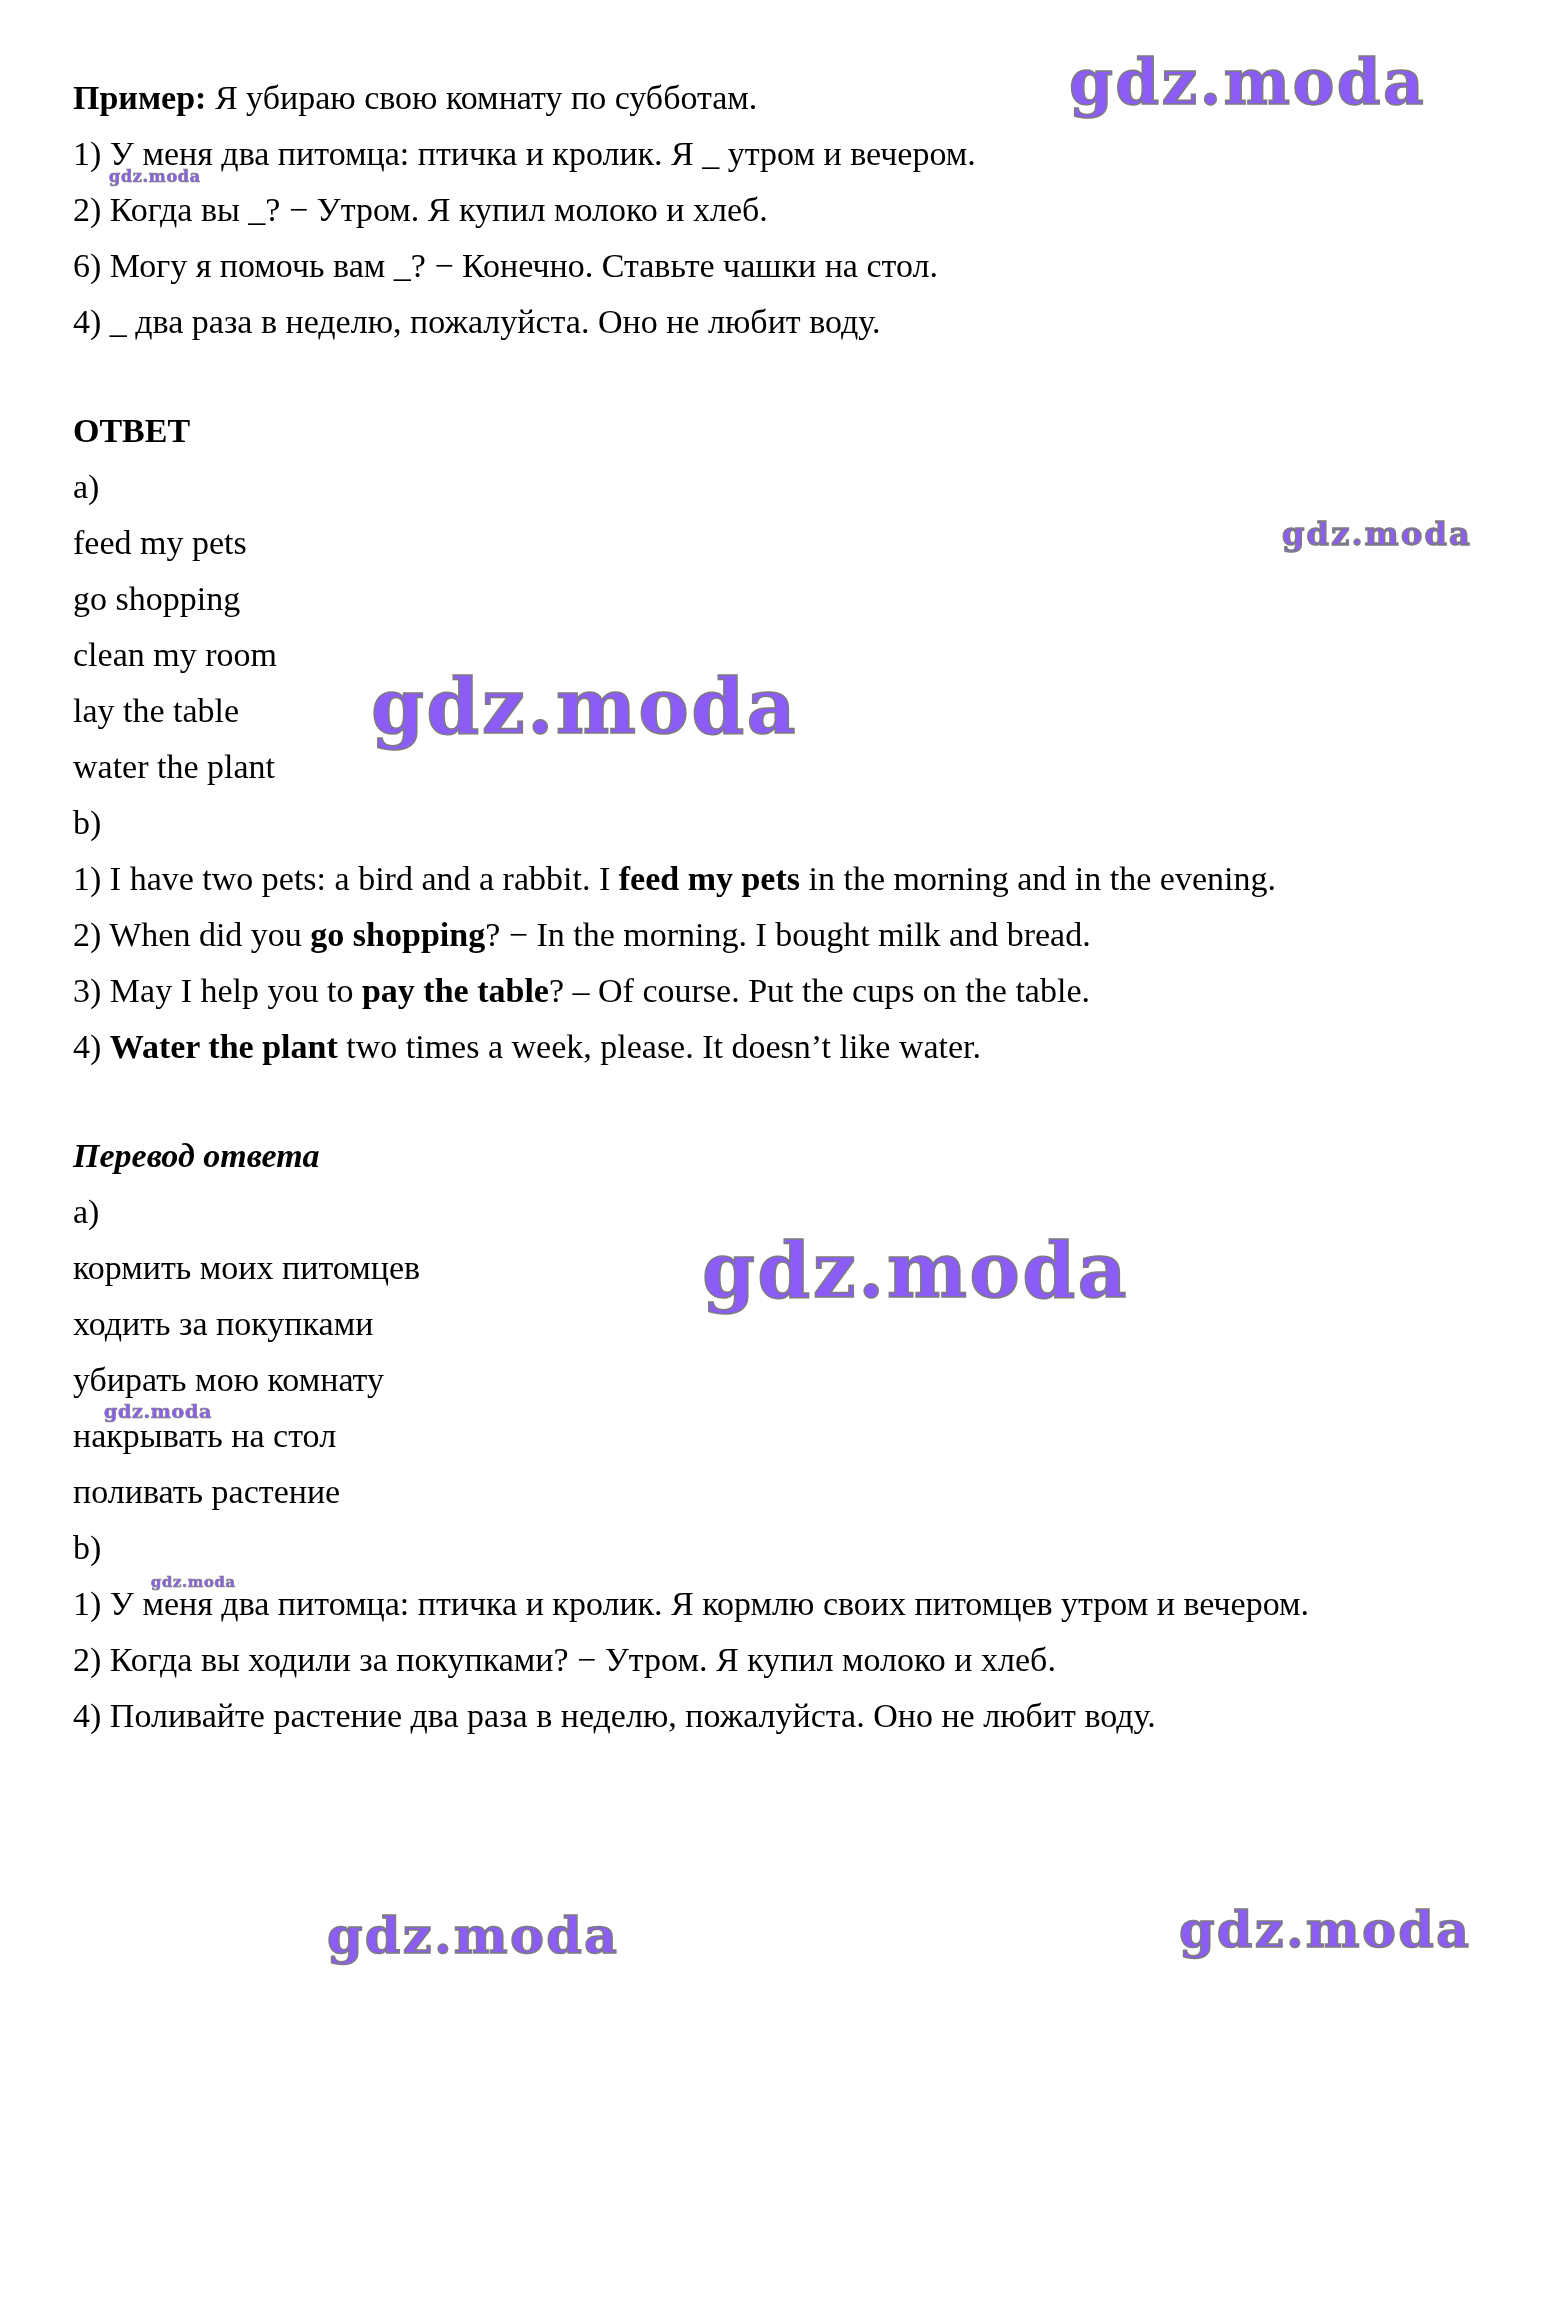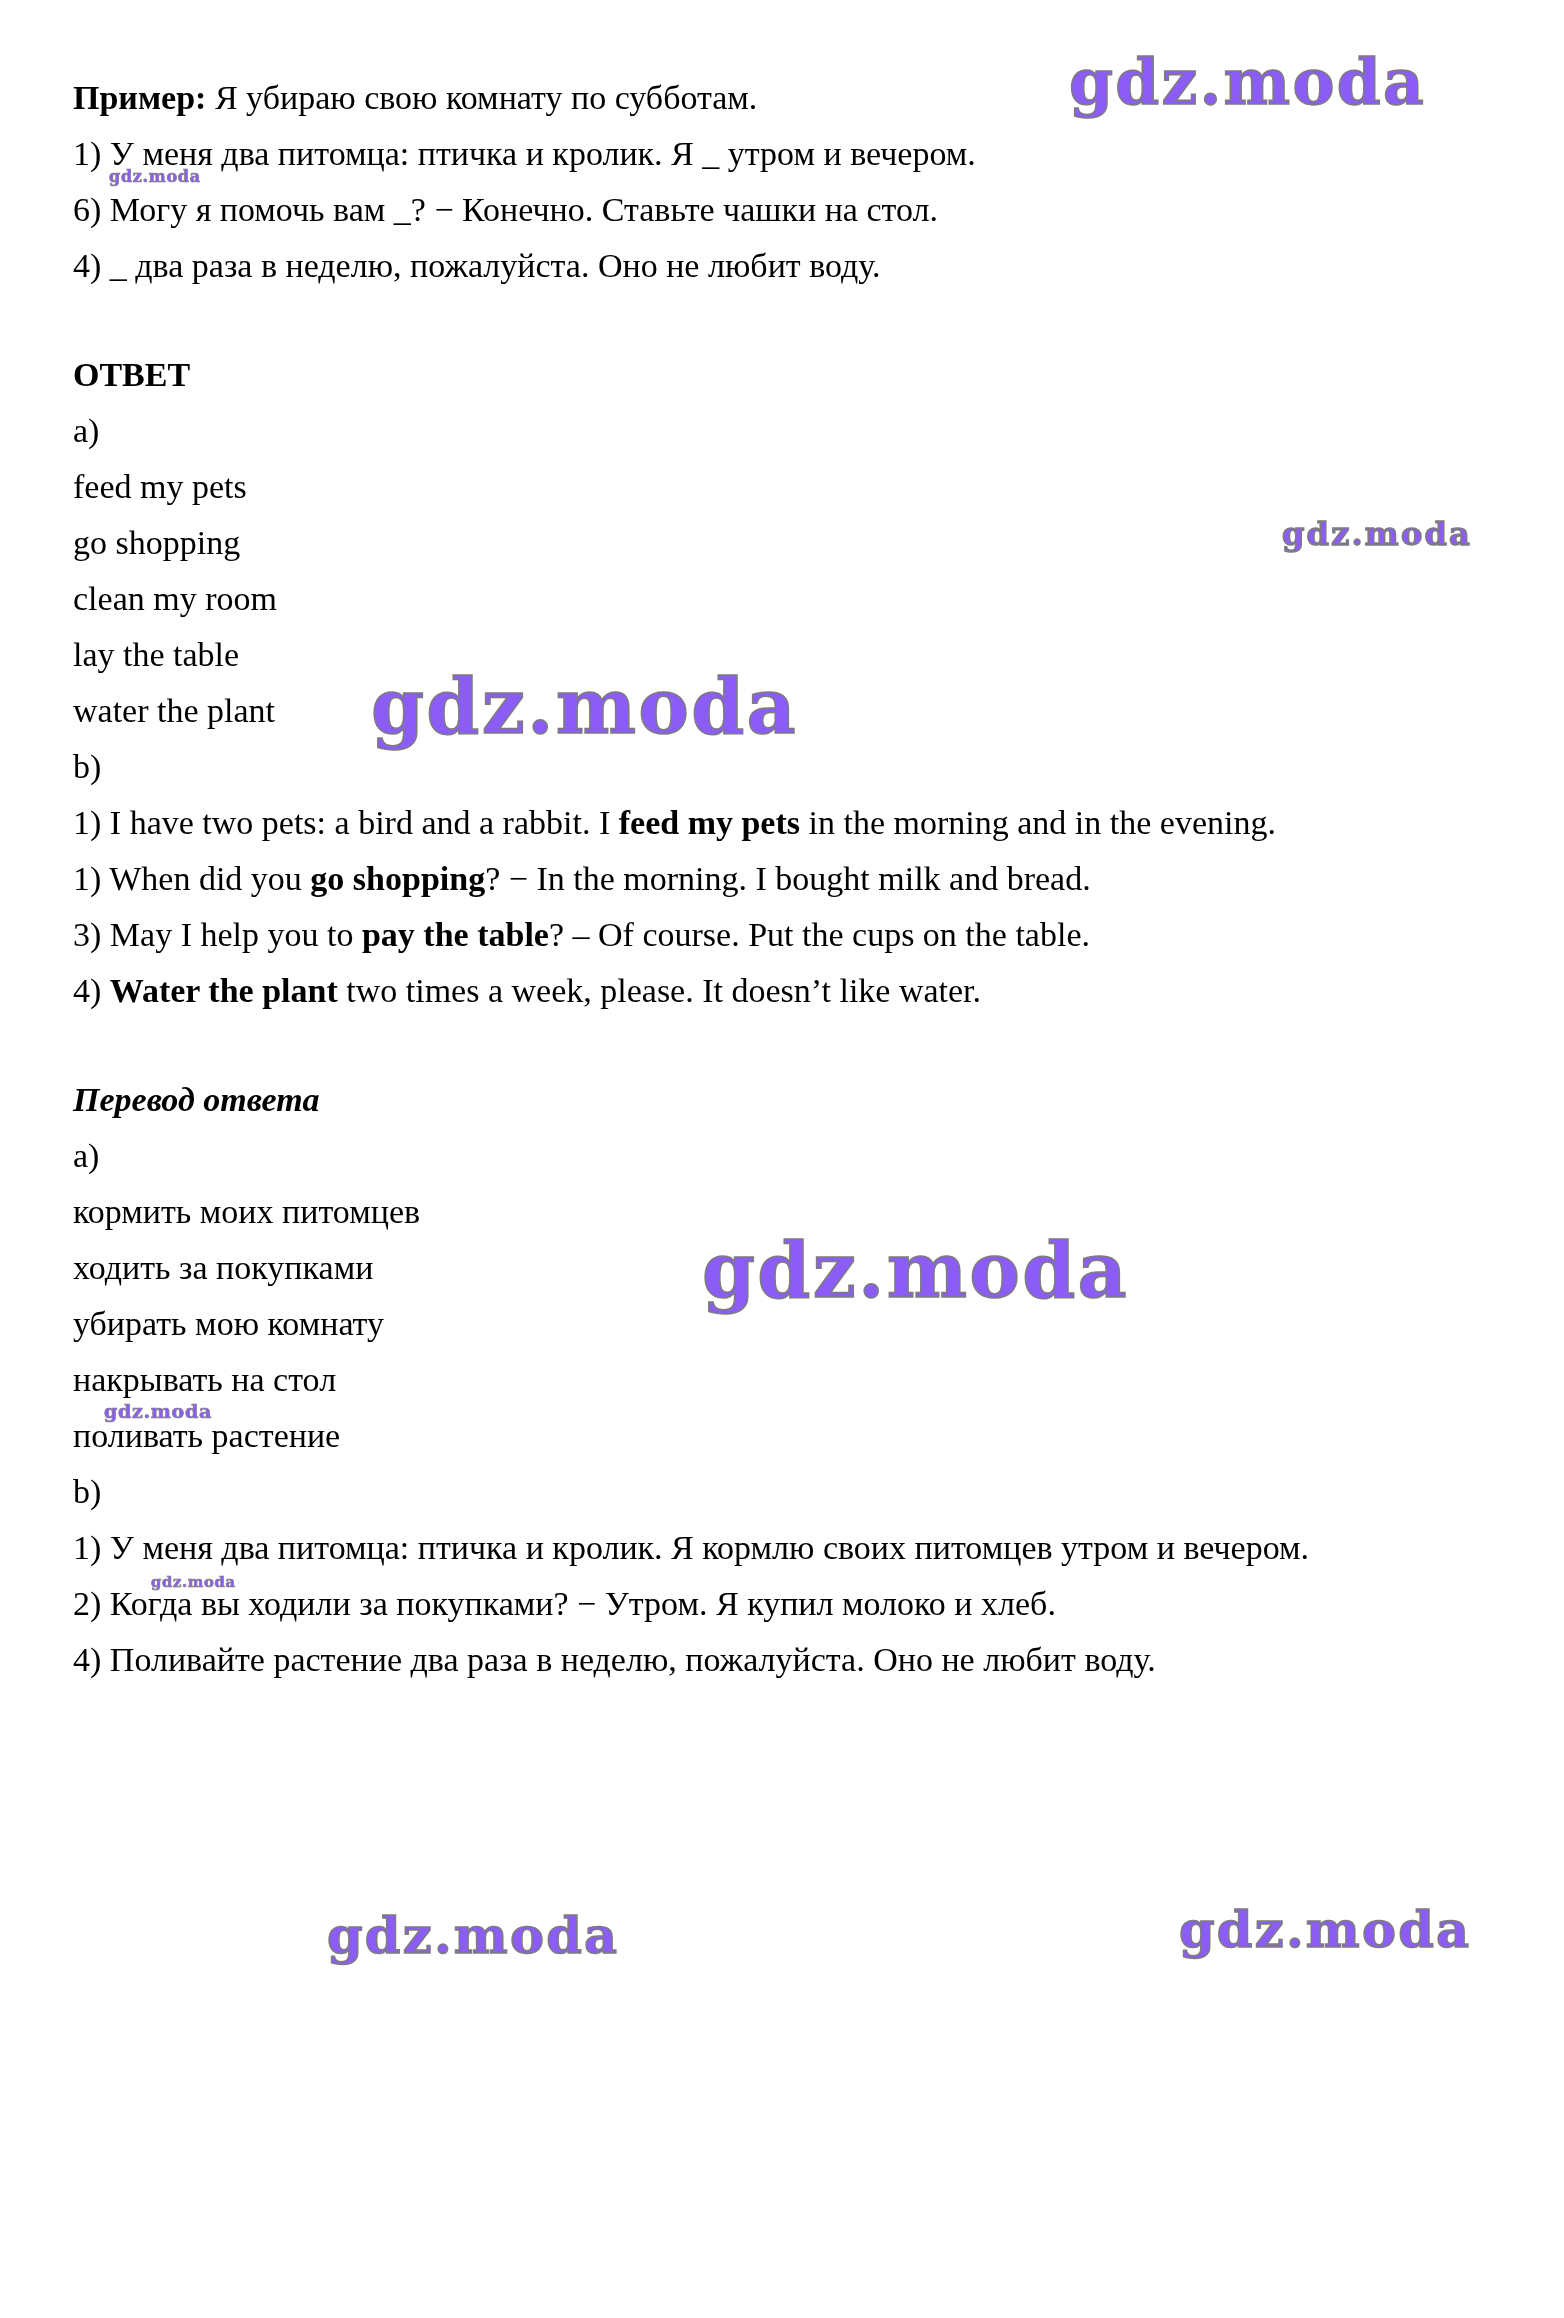--- a/index.html
+++ b/index.html
@@ -49,34 +49,35 @@
   .wm8 { left: 327px;  top: 1910px; font-size: 51px; }
   .wm9 { left: 1179px; top: 1904px; font-size: 51px; }
 </style>
 </head>
 <body>
 
 <div class="page">
 
   <p class="para"><span class="b">Пример:</span><span> Я убираю свою комнату по субботам.</span></p>
   <p class="para">1) У меня два питомца: птичка и кролик. Я _ утром и вечером.</p>
+  <p class="para">2) Когда вы _? − Утром. Я купил молоко и хлеб.</p>
   <p class="para">6) Могу я помочь вам _? − Конечно. Ставьте чашки на стол.</p>
   <p class="para">4) _ два раза в неделю, пожалуйста. Оно не любит воду.</p>
 
   <p class="para answer-heading gap-top">ОТВЕТ</p>
   <p class="para">a)</p>
   <p class="para">feed my pets</p>
   <p class="para">go shopping</p>
   <p class="para">clean my room</p>
   <p class="para">lay the table</p>
   <p class="para">water the plant</p>
   <p class="para">b)</p>
 
   <p class="para"><span>1) I have two pets: a bird and a rabbit. I </span><span class="b">feed my pets</span><span> in the morning and in the evening.</span></p>
-  <p class="para"><span>1) When did you </span><span class="b">go shopping</span><span>? − In the morning. I bought milk and bread.</span></p>
+  <p class="para"><span>2) When did you </span><span class="b">go shopping</span><span>? − In the morning. I bought milk and bread.</span></p>
   <p class="para"><span>3) May I help you to </span><span class="b">pay the table</span><span>? – Of course. Put the cups on the table.</span></p>
   <p class="para"><span>4) </span><span class="b">Water the plant</span><span> two times a week, please. It doesn’t like water.</span></p>
 
   <p class="para trans-heading gap-top">Перевод ответа</p>
   <p class="para">a)</p>
   <p class="para">кормить моих питомцев</p>
   <p class="para">ходить за покупками</p>
   <p class="para">убирать мою комнату</p>
   <p class="para">накрывать на стол</p>
   <p class="para">поливать растение</p>

